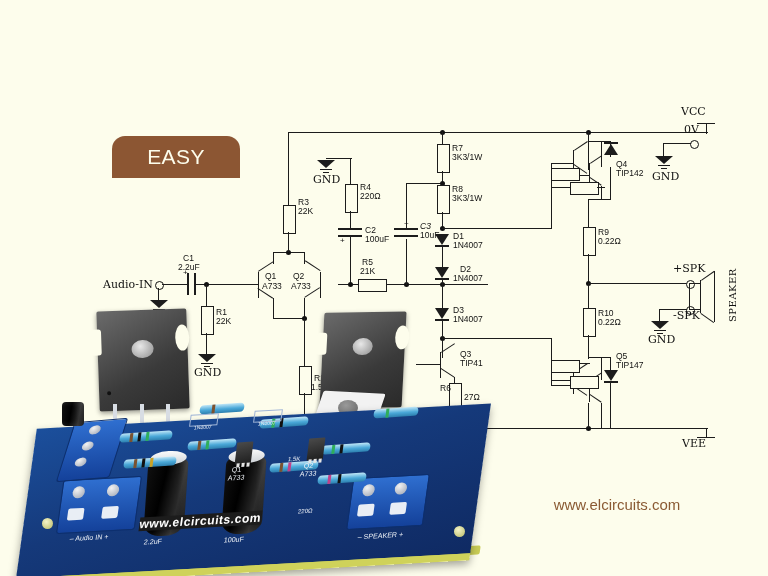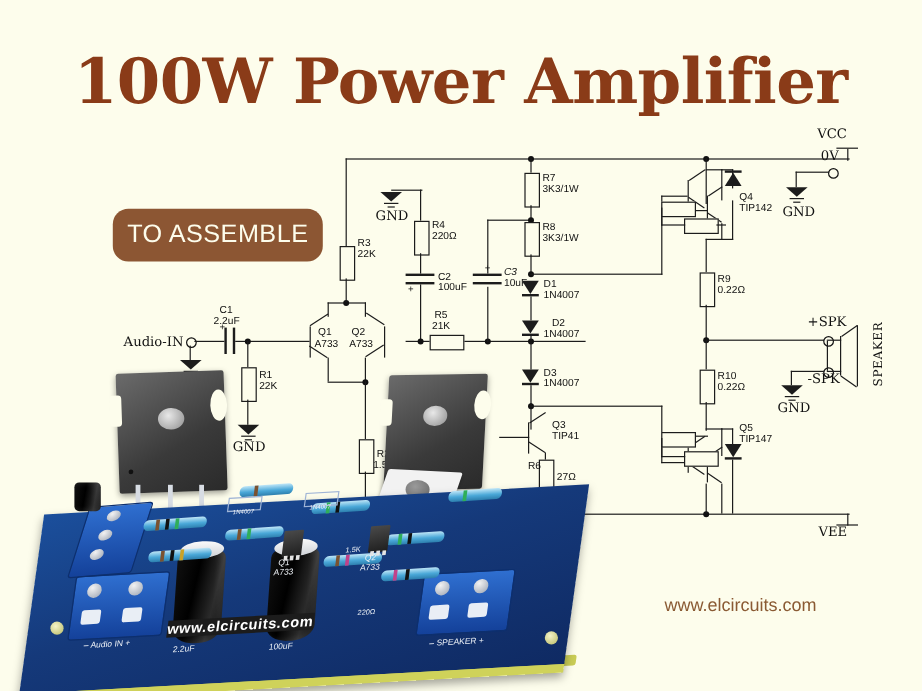--- a/index.html
+++ b/index.html
@@ -119,25 +119,24 @@
   .silk.w{font-size:12px;font-weight:bold;letter-spacing:.5px;}
   .silkbox{position:absolute;border:1px solid #9fb4d6;transform:skewX(-11deg) rotate(-3.2deg);}
   .hole{position:absolute;width:11px;height:11px;border-radius:50%;
         background:radial-gradient(circle at 40% 35%,#f4f3c9,#b8ba63);}
 </style>
 </head>
 <body>
 
 <div id="root">
 
-  <div class="title">100W Power Amplifier</div>
 
   <div class="badge">
-    <div class="badge-bot">
-      <span>TO ASSEMBLE</span>
+    <div class="badge-top">
+      <span>EASY</span>
     </div>
   </div>
 
   <div class="sch">
 
     <div class="w wh" style="left:288px;top:132px;width:420px;"></div>
     <div class="w wv" style="left:706px;top:124px;height:10px;"></div>
     <div class="w wh" style="left:697px;top:123px;width:18px;"></div>
     <div class="lbl serif" style="left:681px;top:106px;">VCC</div>
 

